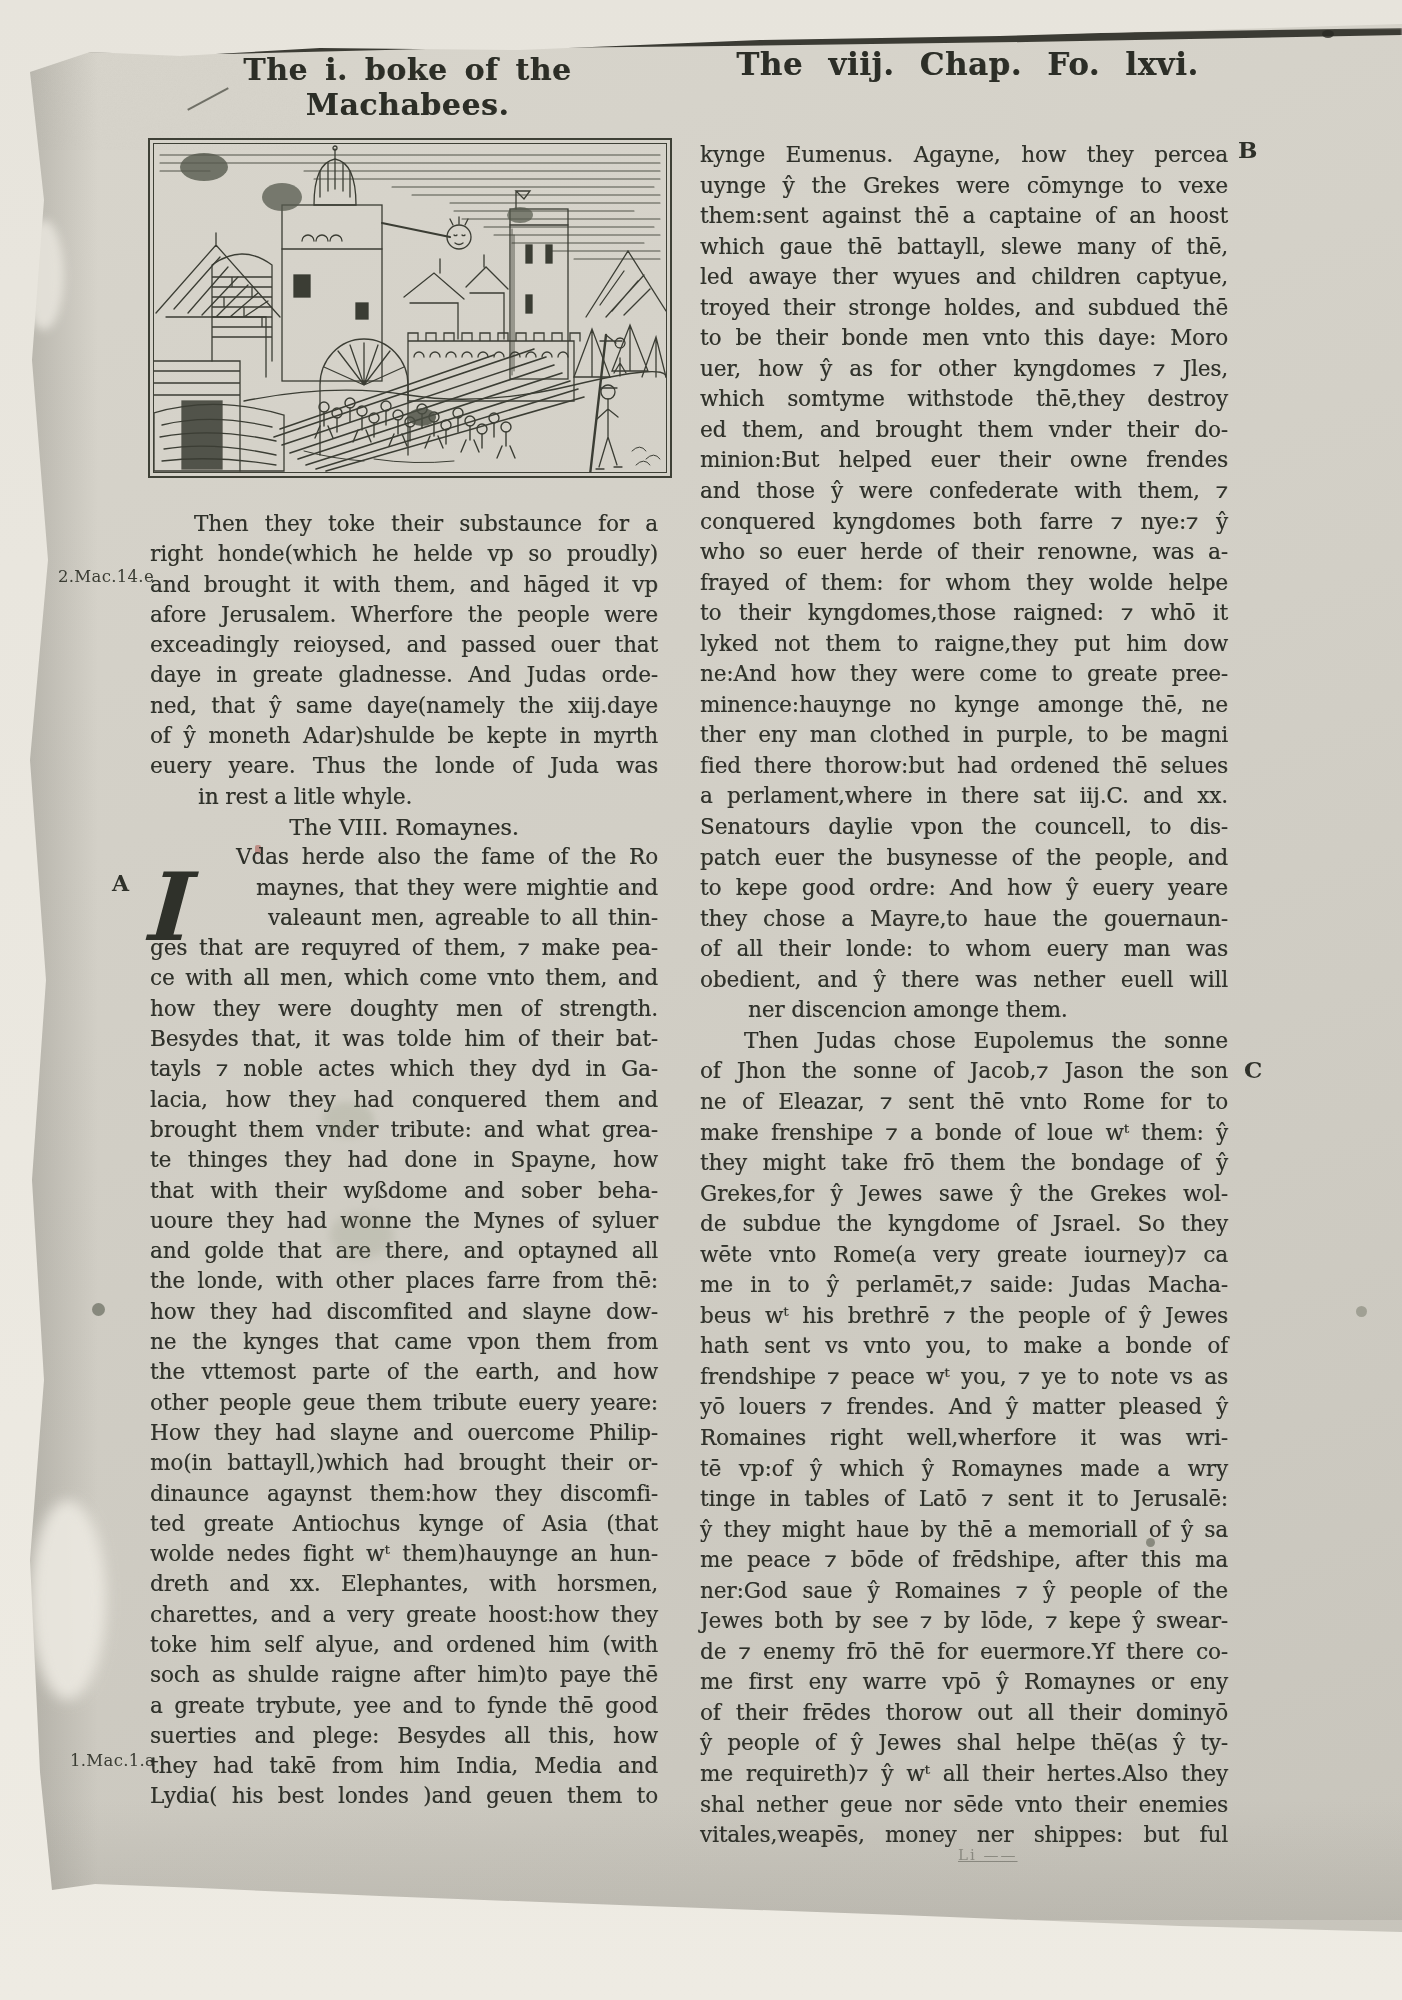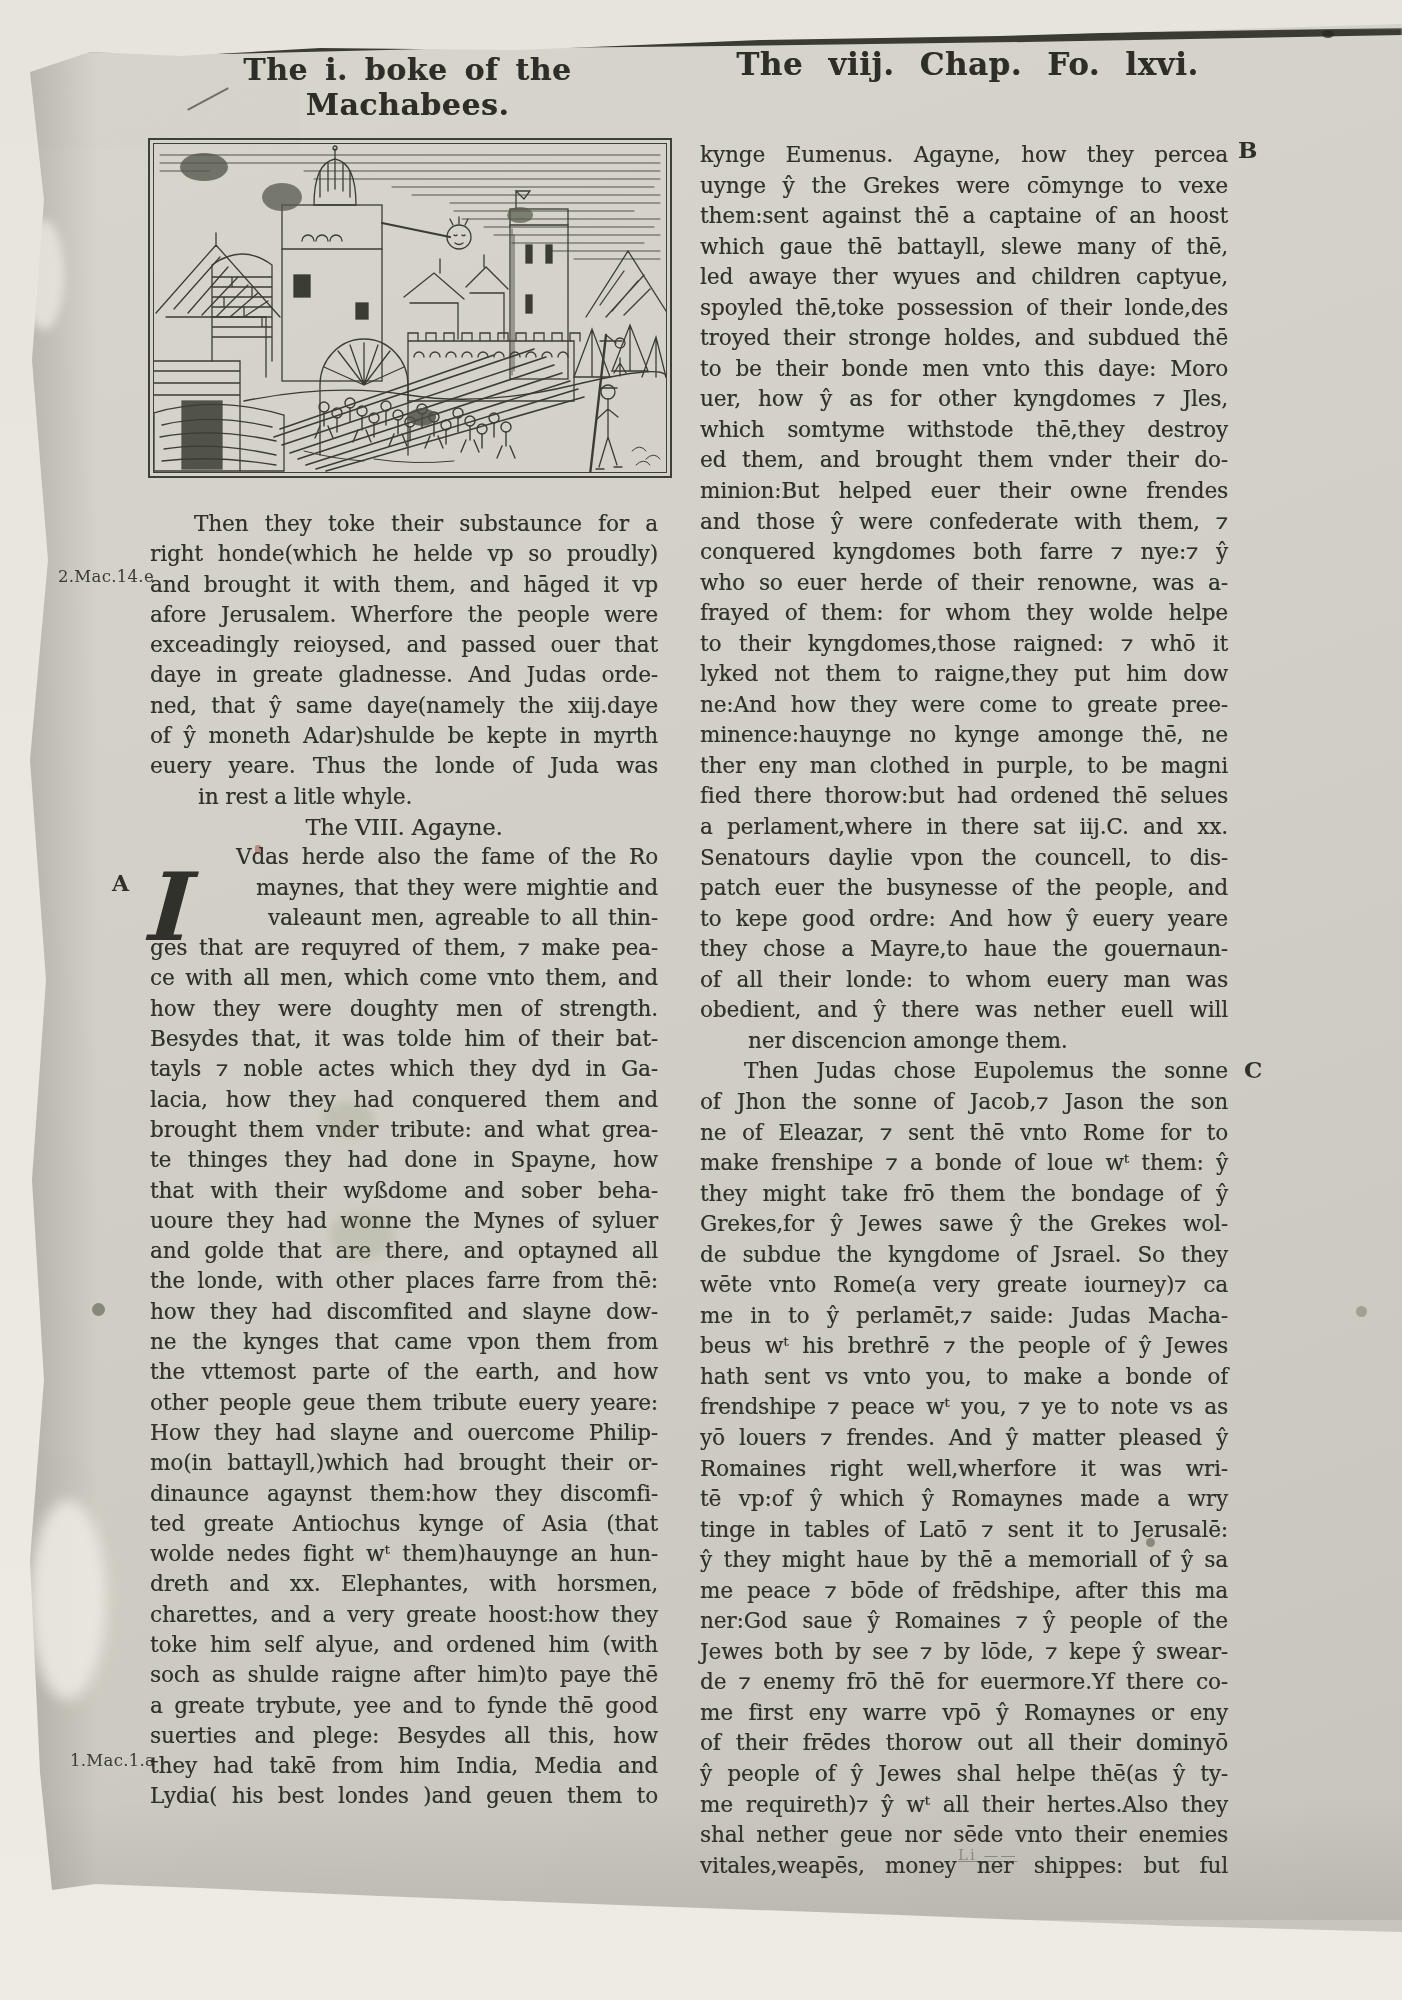--- a/index.html
+++ b/index.html
@@ -168,21 +168,21 @@
         <div class="line first">Then they toke their substaunce for a</div>
         <div class="line body">right honde(which he helde vp so proudly)</div>
         <div class="line body">and brought it with them, and hāged it vp</div>
         <div class="line body">afore Jerusalem. Wherfore the people were</div>
         <div class="line body">exceadingly reioysed, and passed ouer that</div>
         <div class="line body">daye in greate gladnesse. And Judas orde-</div>
         <div class="line body">ned, that ŷ same daye(namely the xiij.daye</div>
         <div class="line body">of ŷ moneth Adar)shulde be kepte in myrth</div>
         <div class="line body">euery yeare. Thus the londe of Juda was</div>
         <div class="line last">in rest a litle whyle.</div>
-        <div class="line heading">The VIII. Agayne.</div>
+        <div class="line heading">The VIII. Romaynes.</div>
         <div class="line d1">Vdas herde also the fame of the Ro</div>
         <div class="line d2">maynes, that they were mightie and</div>
         <div class="line d3">valeaunt men, agreable to all thin-</div>
         <div class="line body">ges that are requyred of them, ⁊ make pea-</div>
         <div class="line body">ce with all men, which come vnto them, and</div>
         <div class="line body">how they were doughty men of strength.</div>
         <div class="line body">Besydes that, it was tolde him of their bat-</div>
         <div class="line body">tayls ⁊ noble actes which they dyd in Ga-</div>
         <div class="line body">lacia, how they had conquered them and</div>
         <div class="line body">brought them vnder tribute: and what grea-</div>
@@ -208,21 +208,20 @@
         <div class="line body">suerties and plege: Besydes all this, how</div>
         <div class="line body">they had takē from him India, Media and</div>
         <div class="line body">Lydia( his best londes )and geuen them to</div>
       </div>
     <div class="col" id="col-right">
         <div class="line body">kynge Eumenus. Agayne, how they percea</div>
         <div class="line body">uynge ŷ the Grekes were cōmynge to vexe</div>
         <div class="line body">them:sent against thē a captaine of an hoost</div>
         <div class="line body">which gaue thē battayll, slewe many of thē,</div>
         <div class="line body">led awaye ther wyues and children captyue,</div>
-        <div class="line body">spoyled thē,toke possession of their londe,des</div>
         <div class="line body">troyed their stronge holdes, and subdued thē</div>
         <div class="line body">to be their bonde men vnto this daye: Moro</div>
         <div class="line body">uer, how ŷ as for other kyngdomes ⁊ Jles,</div>
         <div class="line body">which somtyme withstode thē,they destroy</div>
         <div class="line body">ed them, and brought them vnder their do-</div>
         <div class="line body">minion:But helped euer their owne frendes</div>
         <div class="line body">and those ŷ were confederate with them, ⁊</div>
         <div class="line body">conquered kyngdomes both farre ⁊ nye:⁊ ŷ</div>
         <div class="line body">who so euer herde of their renowne, was a-</div>
         <div class="line body">frayed of them: for whom they wolde helpe</div>

